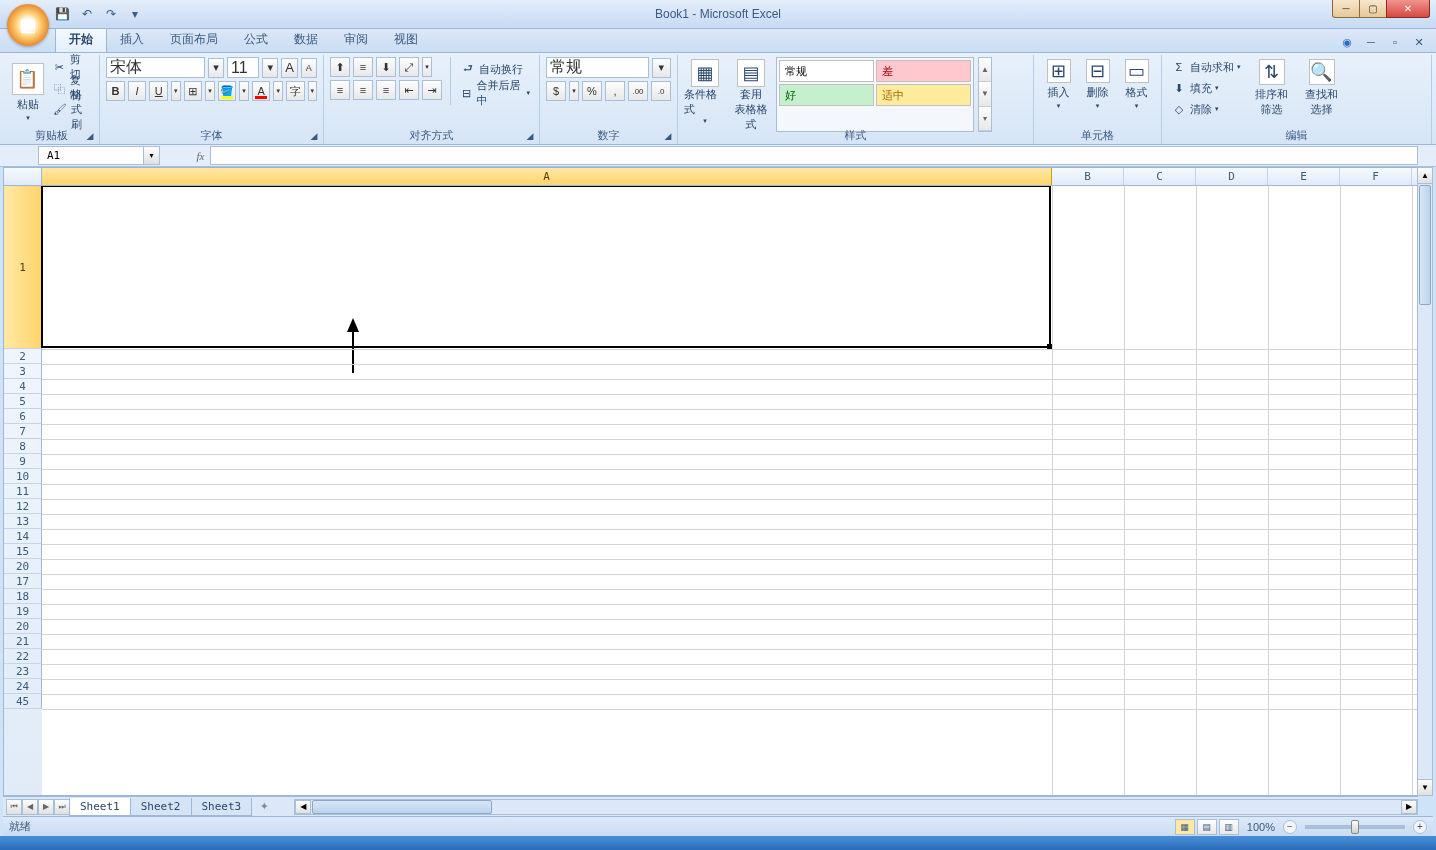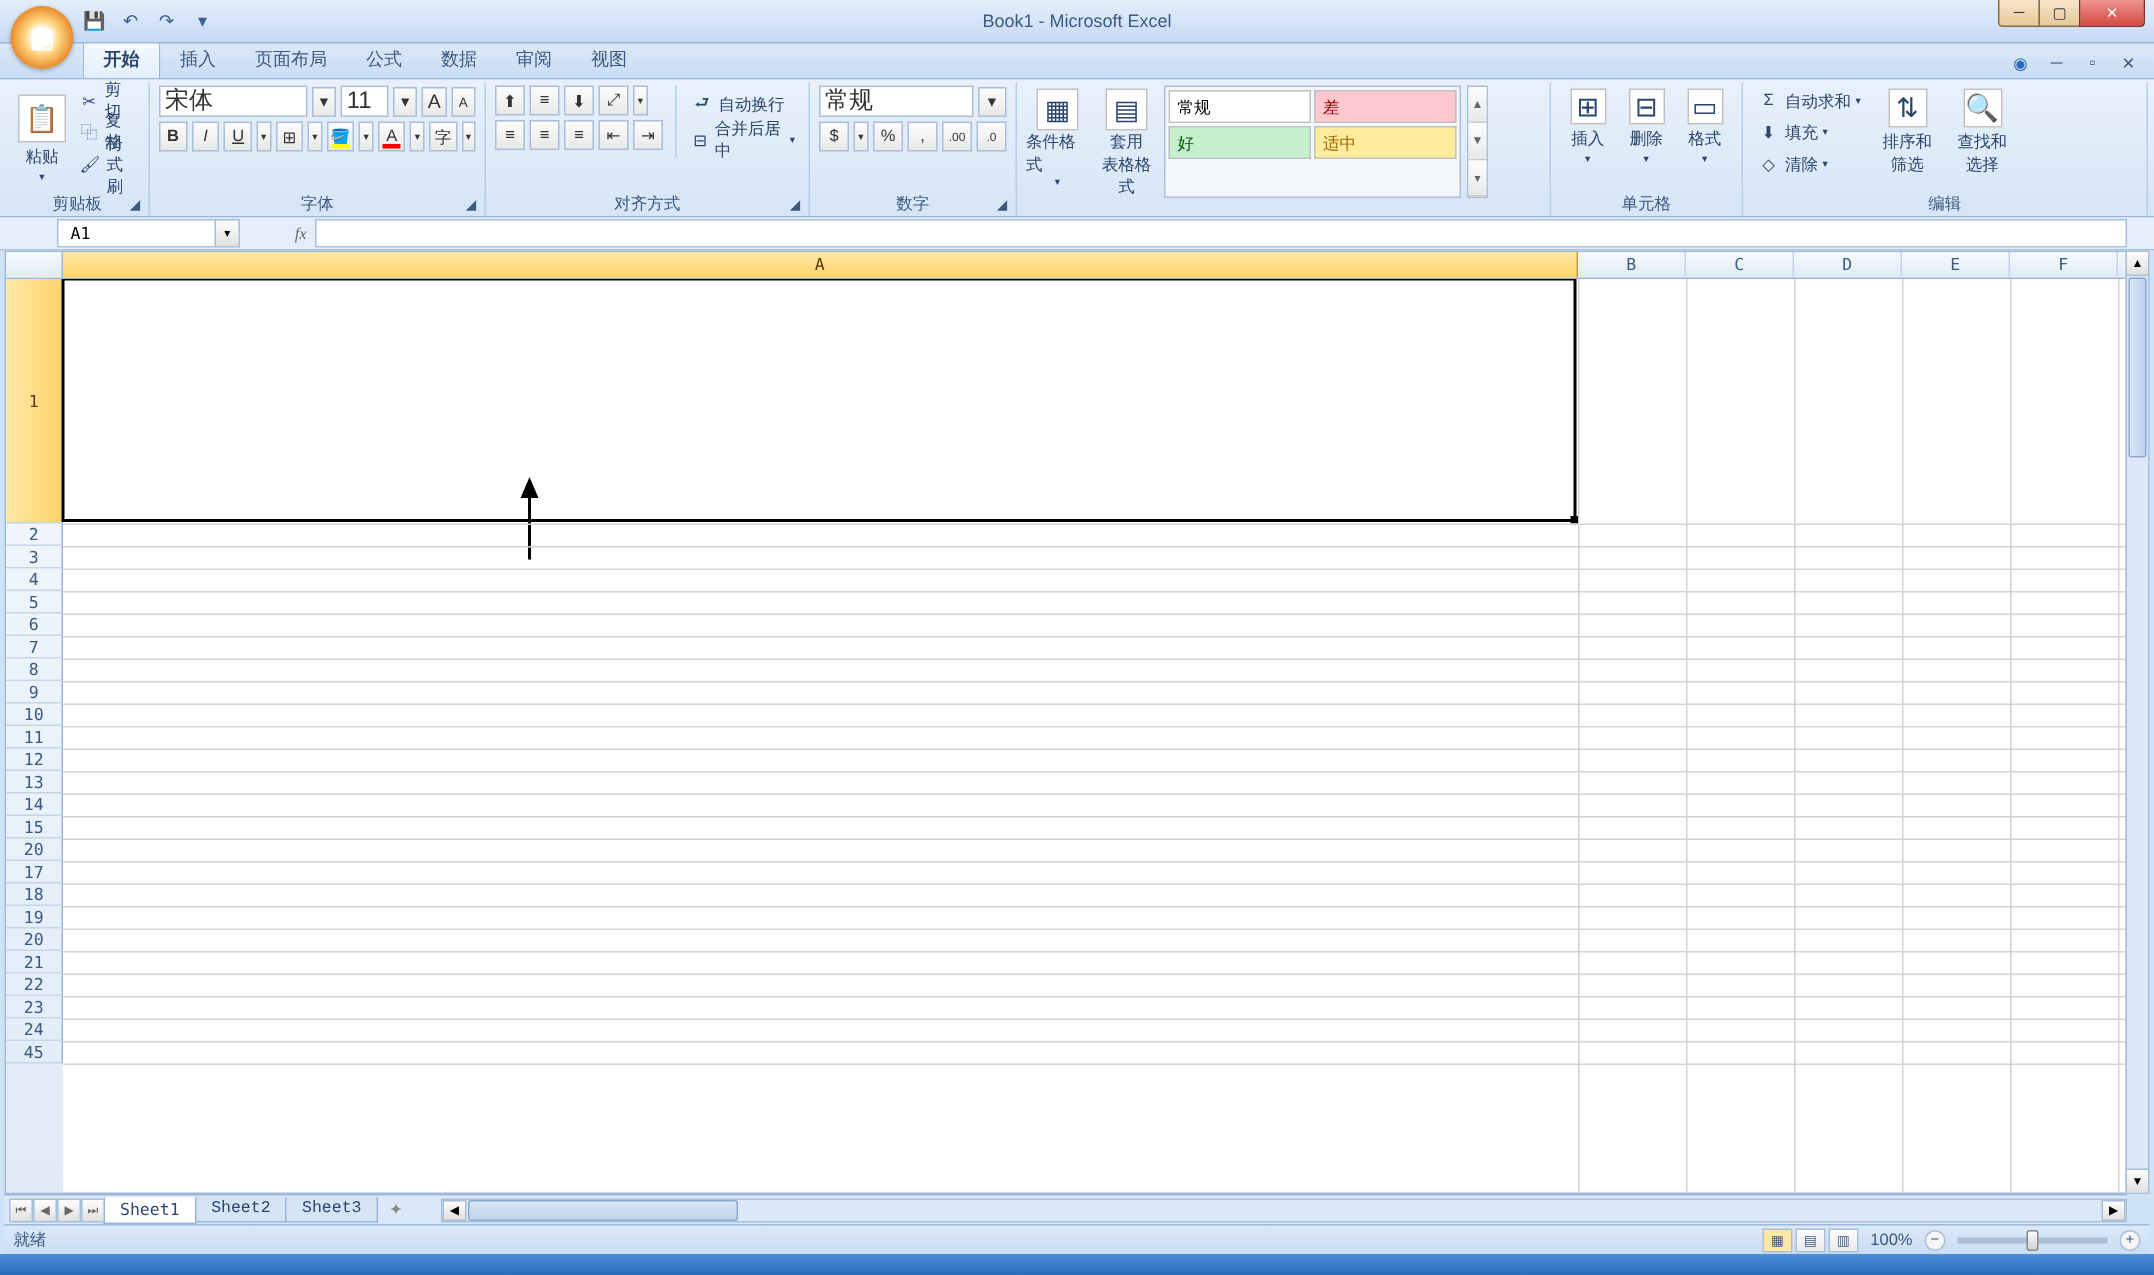--- a/index.html
+++ b/index.html
@@ -94,21 +94,21 @@
 .sel-handle{ position:absolute; width:5px; height:5px; background:#000; right:-3px; bottom:-3px;}
 
 .annotation{ position:absolute; font-size:20px; font-family:"SimSun","Microsoft YaHei"; color:#000;}
 .arrow{ position:absolute;}
 
 
 .sheet-bar{ position:absolute; bottom:34px; left:3px; right:18px; height:20px; background:#dce8f7; display:flex; align-items:center; border-top:1px solid #9db7d9;}
 .sheet-nav{ display:flex; margin-left:3px;}
 .sheet-nav-btn{ width:16px; height:16px; border:1px solid #a9bfd8; background:linear-gradient(#fdfdfd,#e0e0e0); display:flex; align-items:center; justify-content:center; font-size:8px; color:#666;}
 .sheet-tab{ padding:2px 10px; font-size:11px; font-family:monospace; background:#fff; border:1px solid #9db7d9; border-top:none; margin-left:-1px; color:#2a466b;}
-.sheet-tab.inactive{ background:#d6e5f6;font-family:Liberation Mono, monospace;}
+.sheet-tab.inactive{ background:#d6e5f6;}
 .sheet-new{ width:20px; height:16px; margin-left:2px; display:flex; align-items:center; justify-content:center; font-size:11px; color:#888;}
 .hscroll-area{ flex:1; margin-left:20px; height:16px; background:#dce8f7; position:relative; border:1px solid #a9bfd8;}
 .hscroll-btn{ position:absolute; width:16px; height:14px; background:linear-gradient(#fdfdfd,#e0e0e0); border:1px solid #a9bfd8; top:0; display:flex; align-items:center; justify-content:center; font-size:8px;}
 .hscroll-thumb{ position:absolute; height:14px; background:linear-gradient(#d8e6f6,#bcd3ec); border:1px solid #8aa8cc; border-radius:2px; top:0;}
 
 .statusbar{ position:absolute; bottom:14px; left:3px; right:3px; height:20px; background:linear-gradient(#dce8f7,#c9ddf3); border-top:1px solid #9db7d9; display:flex; align-items:center; font-size:11px; color:#3a5a80; padding:0 6px;}
 .status-right{ margin-left:auto; display:flex; align-items:center; gap:2px;}
 .view-btn{ width:20px; height:16px; border:1px solid #a9bfd8; background:linear-gradient(#fdfdfd,#e8e8e8); display:flex; align-items:center; justify-content:center; font-size:9px;}
 .view-btn.active{ background:#ffe8a6;}
 .zoom-val{ margin:0 6px;}
@@ -287,20 +287,21 @@
         <div class="style-cell sc-2">差</div>
         <div class="style-cell sc-3">好</div>
         <div class="style-cell sc-4">适中</div>
       </div>
       <div class="style-scroll">
           <div>▲</div>
           <div>▼</div>
           <div>▾</div>
         </div>
     </div>
+    <div class="group-label">样式</div>
   </div>
 
   <div class="group cell-grp">
     <div class="cell-row">
       <div class="big-btn" style="width:40px;">
           <div class="big-icon" style="width:24px;height:24px;">⊞</div>
           <span>插入</span>
           <span style="font-size:7px;">▾</span>
         </div>
       <div class="big-btn" style="width:40px;">

